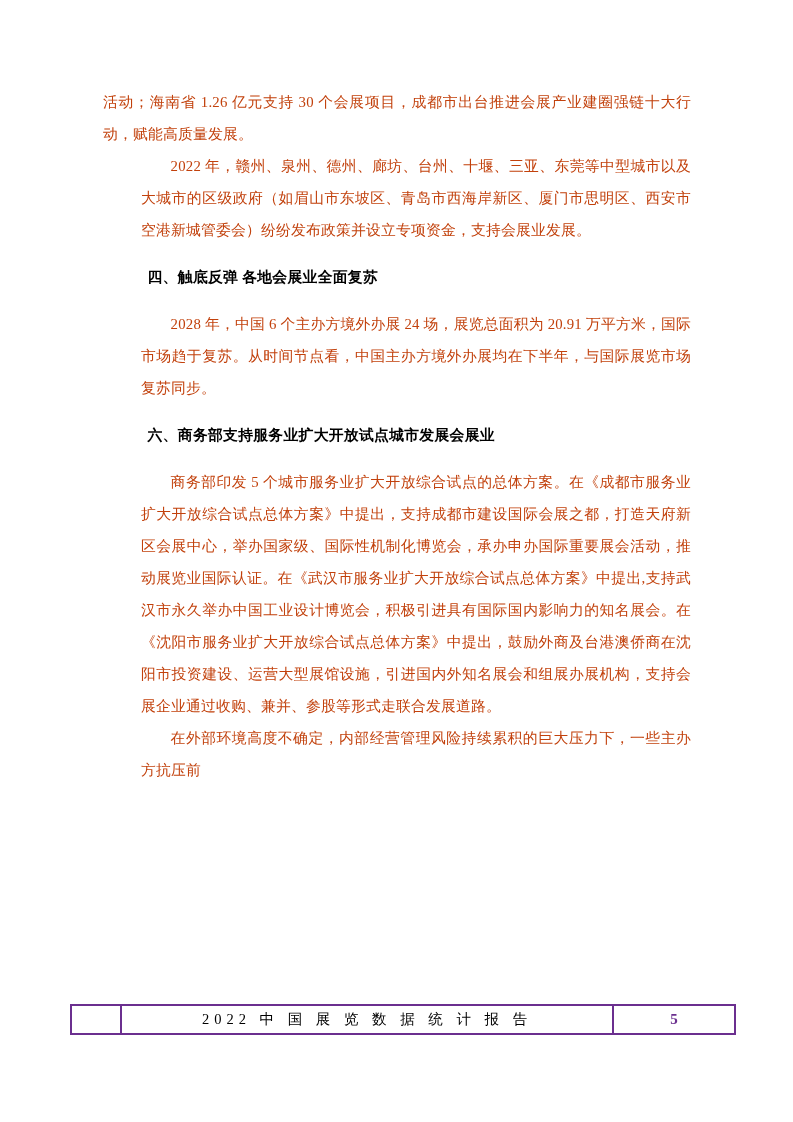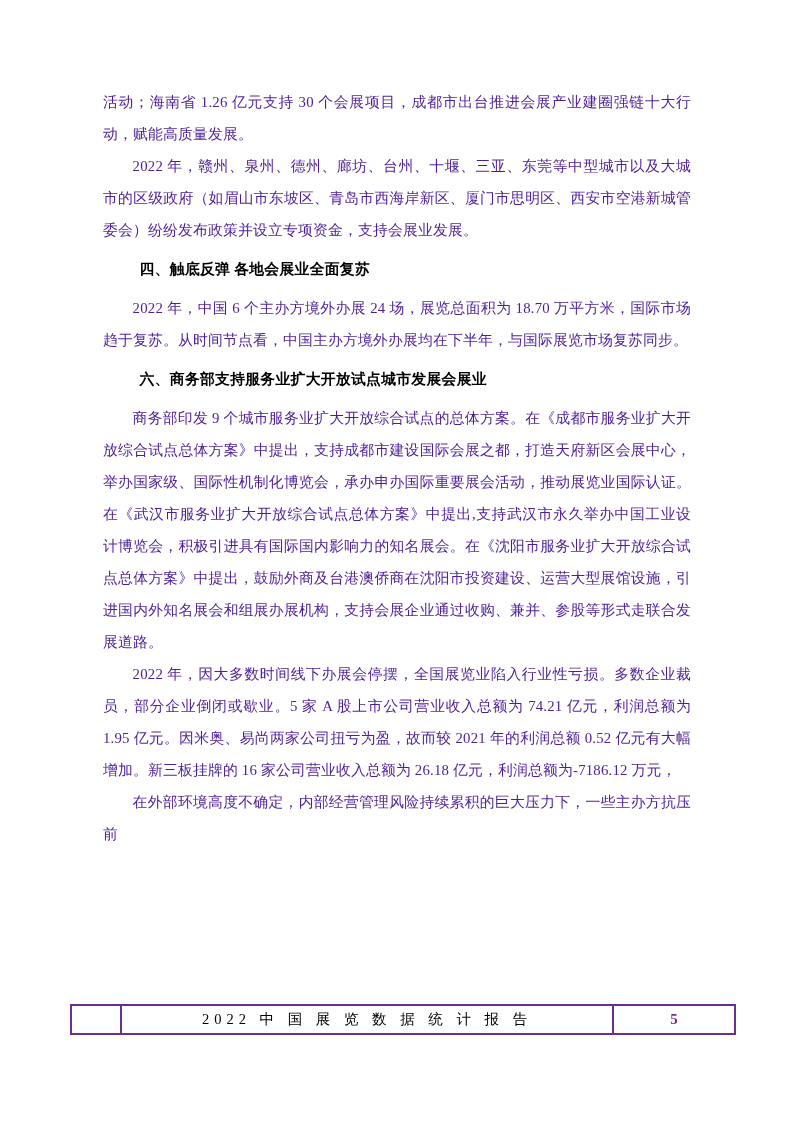--- a/index.html
+++ b/index.html
@@ -21,30 +21,31 @@
   .content {
     position: absolute;
     left: 103px;
     top: 86px;
     width: 588px;
   }
   p {
     margin: 0;
     font-size: 14.8px;
     line-height: 32px;
-    color: #4c1d95;
+    color: #c2410c;
     text-align: justify;
     text-justify: inter-ideograph;
     letter-spacing: 0.2px;
   }
   p.indent {
     text-indent: 2em;
+    margin-left: 38px;
   }
   h2.section {
-    margin: 7px;
+    margin: 15px;
     font-size: 14.8px;
     line-height: 32px;
     font-weight: bold;
     text-indent: 2em;
     color: #000000;
     letter-spacing: 0.3px;
   }
 
   
   .footer {
@@ -86,24 +87,23 @@
 </style>
 </head>
 <body>
 
 <div class="page">
 
   <div class="content">
     <p class="">活动；海南省 1.26 亿元支持 30 个会展项目，成都市出台推进会展产业建圈强链十大行动，赋能高质量发展。</p>
     <p class="indent">2022 年，赣州、泉州、德州、廊坊、台州、十堰、三亚、东莞等中型城市以及大城市的区级政府（如眉山市东坡区、青岛市西海岸新区、厦门市思明区、西安市空港新城管委会）纷纷发布政策并设立专项资金，支持会展业发展。</p>
     <h2 class="section">四、触底反弹 各地会展业全面复苏</h2>
-    <p class="indent">2022 年，中国 6 个主办方境外办展 24 场，展览总面积为 18.70 万平方米，国际市场趋于复苏。从时间节点看，中国主办方境外办展均在下半年，与国际展览市场复苏同步。</p>
+    <p class="indent">2028 年，中国 6 个主办方境外办展 24 场，展览总面积为 20.91 万平方米，国际市场趋于复苏。从时间节点看，中国主办方境外办展均在下半年，与国际展览市场复苏同步。</p>
     <h2 class="section">六、商务部支持服务业扩大开放试点城市发展会展业</h2>
-    <p class="indent">商务部印发 9 个城市服务业扩大开放综合试点的总体方案。在《成都市服务业扩大开放综合试点总体方案》中提出，支持成都市建设国际会展之都，打造天府新区会展中心，举办国家级、国际性机制化博览会，承办申办国际重要展会活动，推动展览业国际认证。在《武汉市服务业扩大开放综合试点总体方案》中提出,支持武汉市永久举办中国工业设计博览会，积极引进具有国际国内影响力的知名展会。在《沈阳市服务业扩大开放综合试点总体方案》中提出，鼓励外商及台港澳侨商在沈阳市投资建设、运营大型展馆设施，引进国内外知名展会和组展办展机构，支持会展企业通过收购、兼并、参股等形式走联合发展道路。</p>
-    <p class="indent">2022 年，因大多数时间线下办展会停摆，全国展览业陷入行业性亏损。多数企业裁员，部分企业倒闭或歇业。5 家 A 股上市公司营业收入总额为 74.21 亿元，利润总额为 1.95 亿元。因米奥、易尚两家公司扭亏为盈，故而较 2021 年的利润总额 0.52 亿元有大幅增加。新三板挂牌的 16 家公司营业收入总额为 26.18 亿元，利润总额为-7186.12 万元，</p>
+    <p class="indent">商务部印发 5 个城市服务业扩大开放综合试点的总体方案。在《成都市服务业扩大开放综合试点总体方案》中提出，支持成都市建设国际会展之都，打造天府新区会展中心，举办国家级、国际性机制化博览会，承办申办国际重要展会活动，推动展览业国际认证。在《武汉市服务业扩大开放综合试点总体方案》中提出,支持武汉市永久举办中国工业设计博览会，积极引进具有国际国内影响力的知名展会。在《沈阳市服务业扩大开放综合试点总体方案》中提出，鼓励外商及台港澳侨商在沈阳市投资建设、运营大型展馆设施，引进国内外知名展会和组展办展机构，支持会展企业通过收购、兼并、参股等形式走联合发展道路。</p>
     <p class="indent">在外部环境高度不确定，内部经营管理风险持续累积的巨大压力下，一些主办方抗压前</p>
   </div>
 
   <div class="footer">
     <div class="footer-left"></div>
     <div class="footer-mid">2022 中 国 展 览 数 据 统 计 报 告</div>
     <div class="footer-right">5</div>
   </div>
 
 </div>

